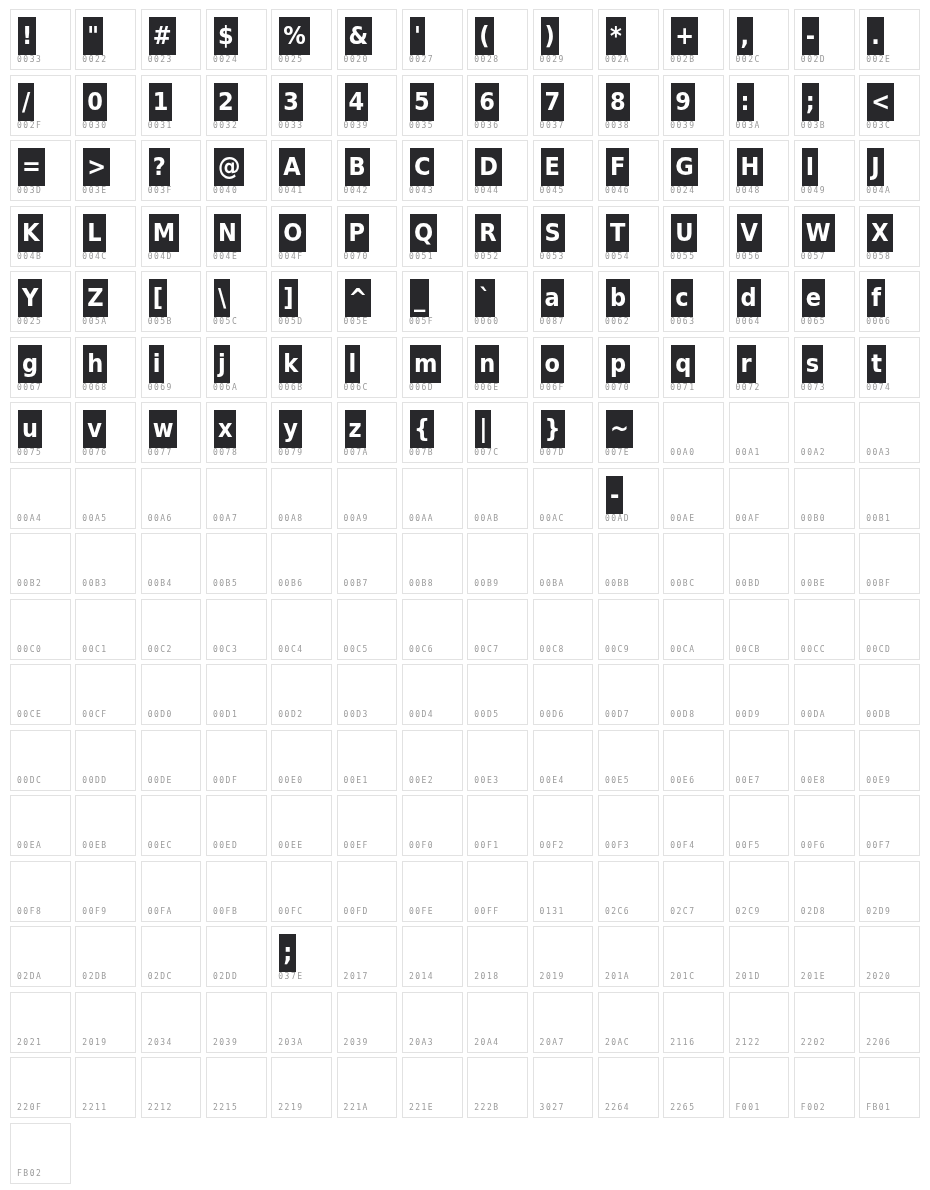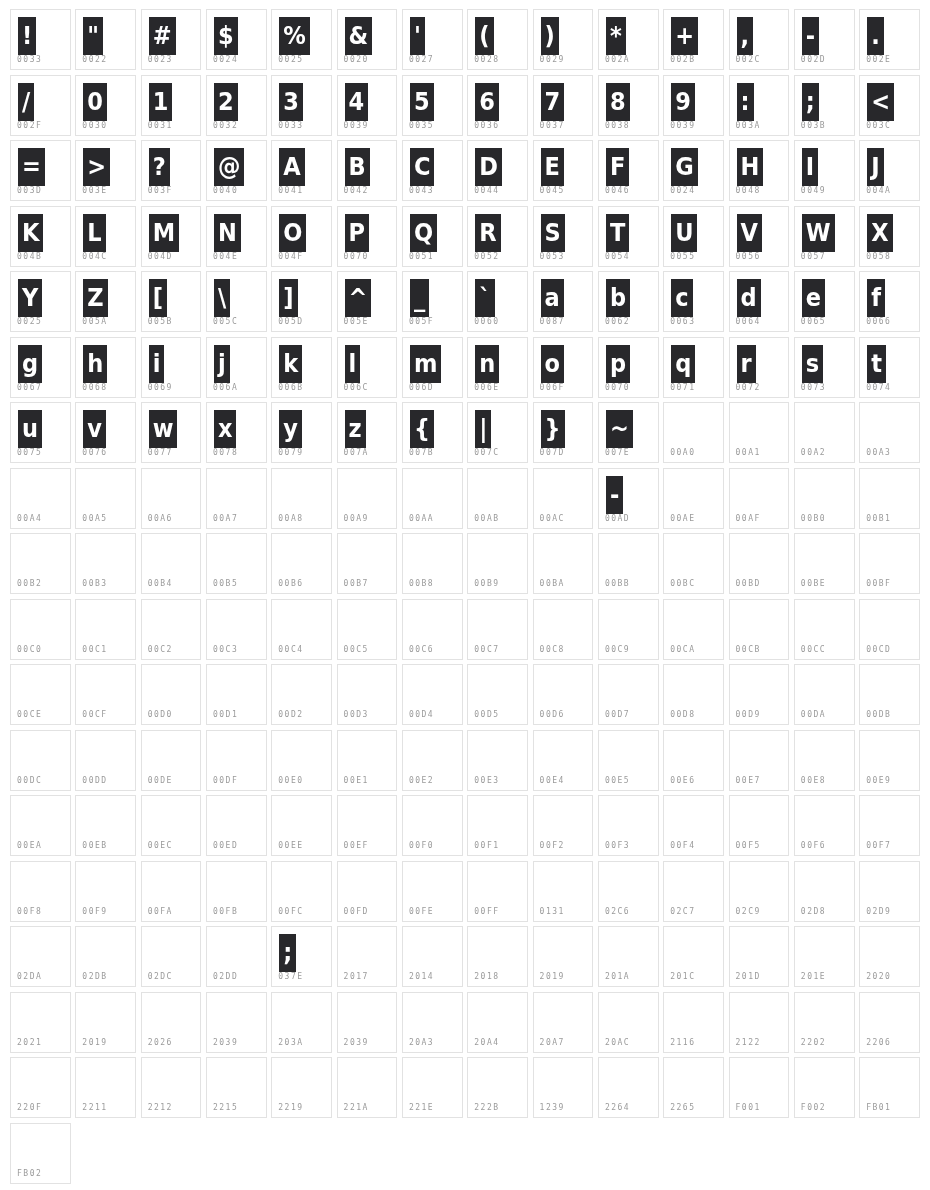--- a/index.html
+++ b/index.html
@@ -1116,21 +1116,21 @@
     <div class="code">2021</div>
   </div>
 
   <div class="cell">
 
     <div class="code">2019</div>
   </div>
 
   <div class="cell">
 
-    <div class="code">2026</div>
+    <div class="code">2034</div>
   </div>
 
   <div class="cell">
 
     <div class="code">2039</div>
   </div>
 
   <div class="cell">
 
     <div class="code">203A</div>
@@ -1216,21 +1216,21 @@
     <div class="code">221E</div>
   </div>
 
   <div class="cell">
 
     <div class="code">222B</div>
   </div>
 
   <div class="cell">
 
-    <div class="code">1239</div>
+    <div class="code">3027</div>
   </div>
 
   <div class="cell">
 
     <div class="code">2264</div>
   </div>
 
   <div class="cell">
 
     <div class="code">2265</div>

